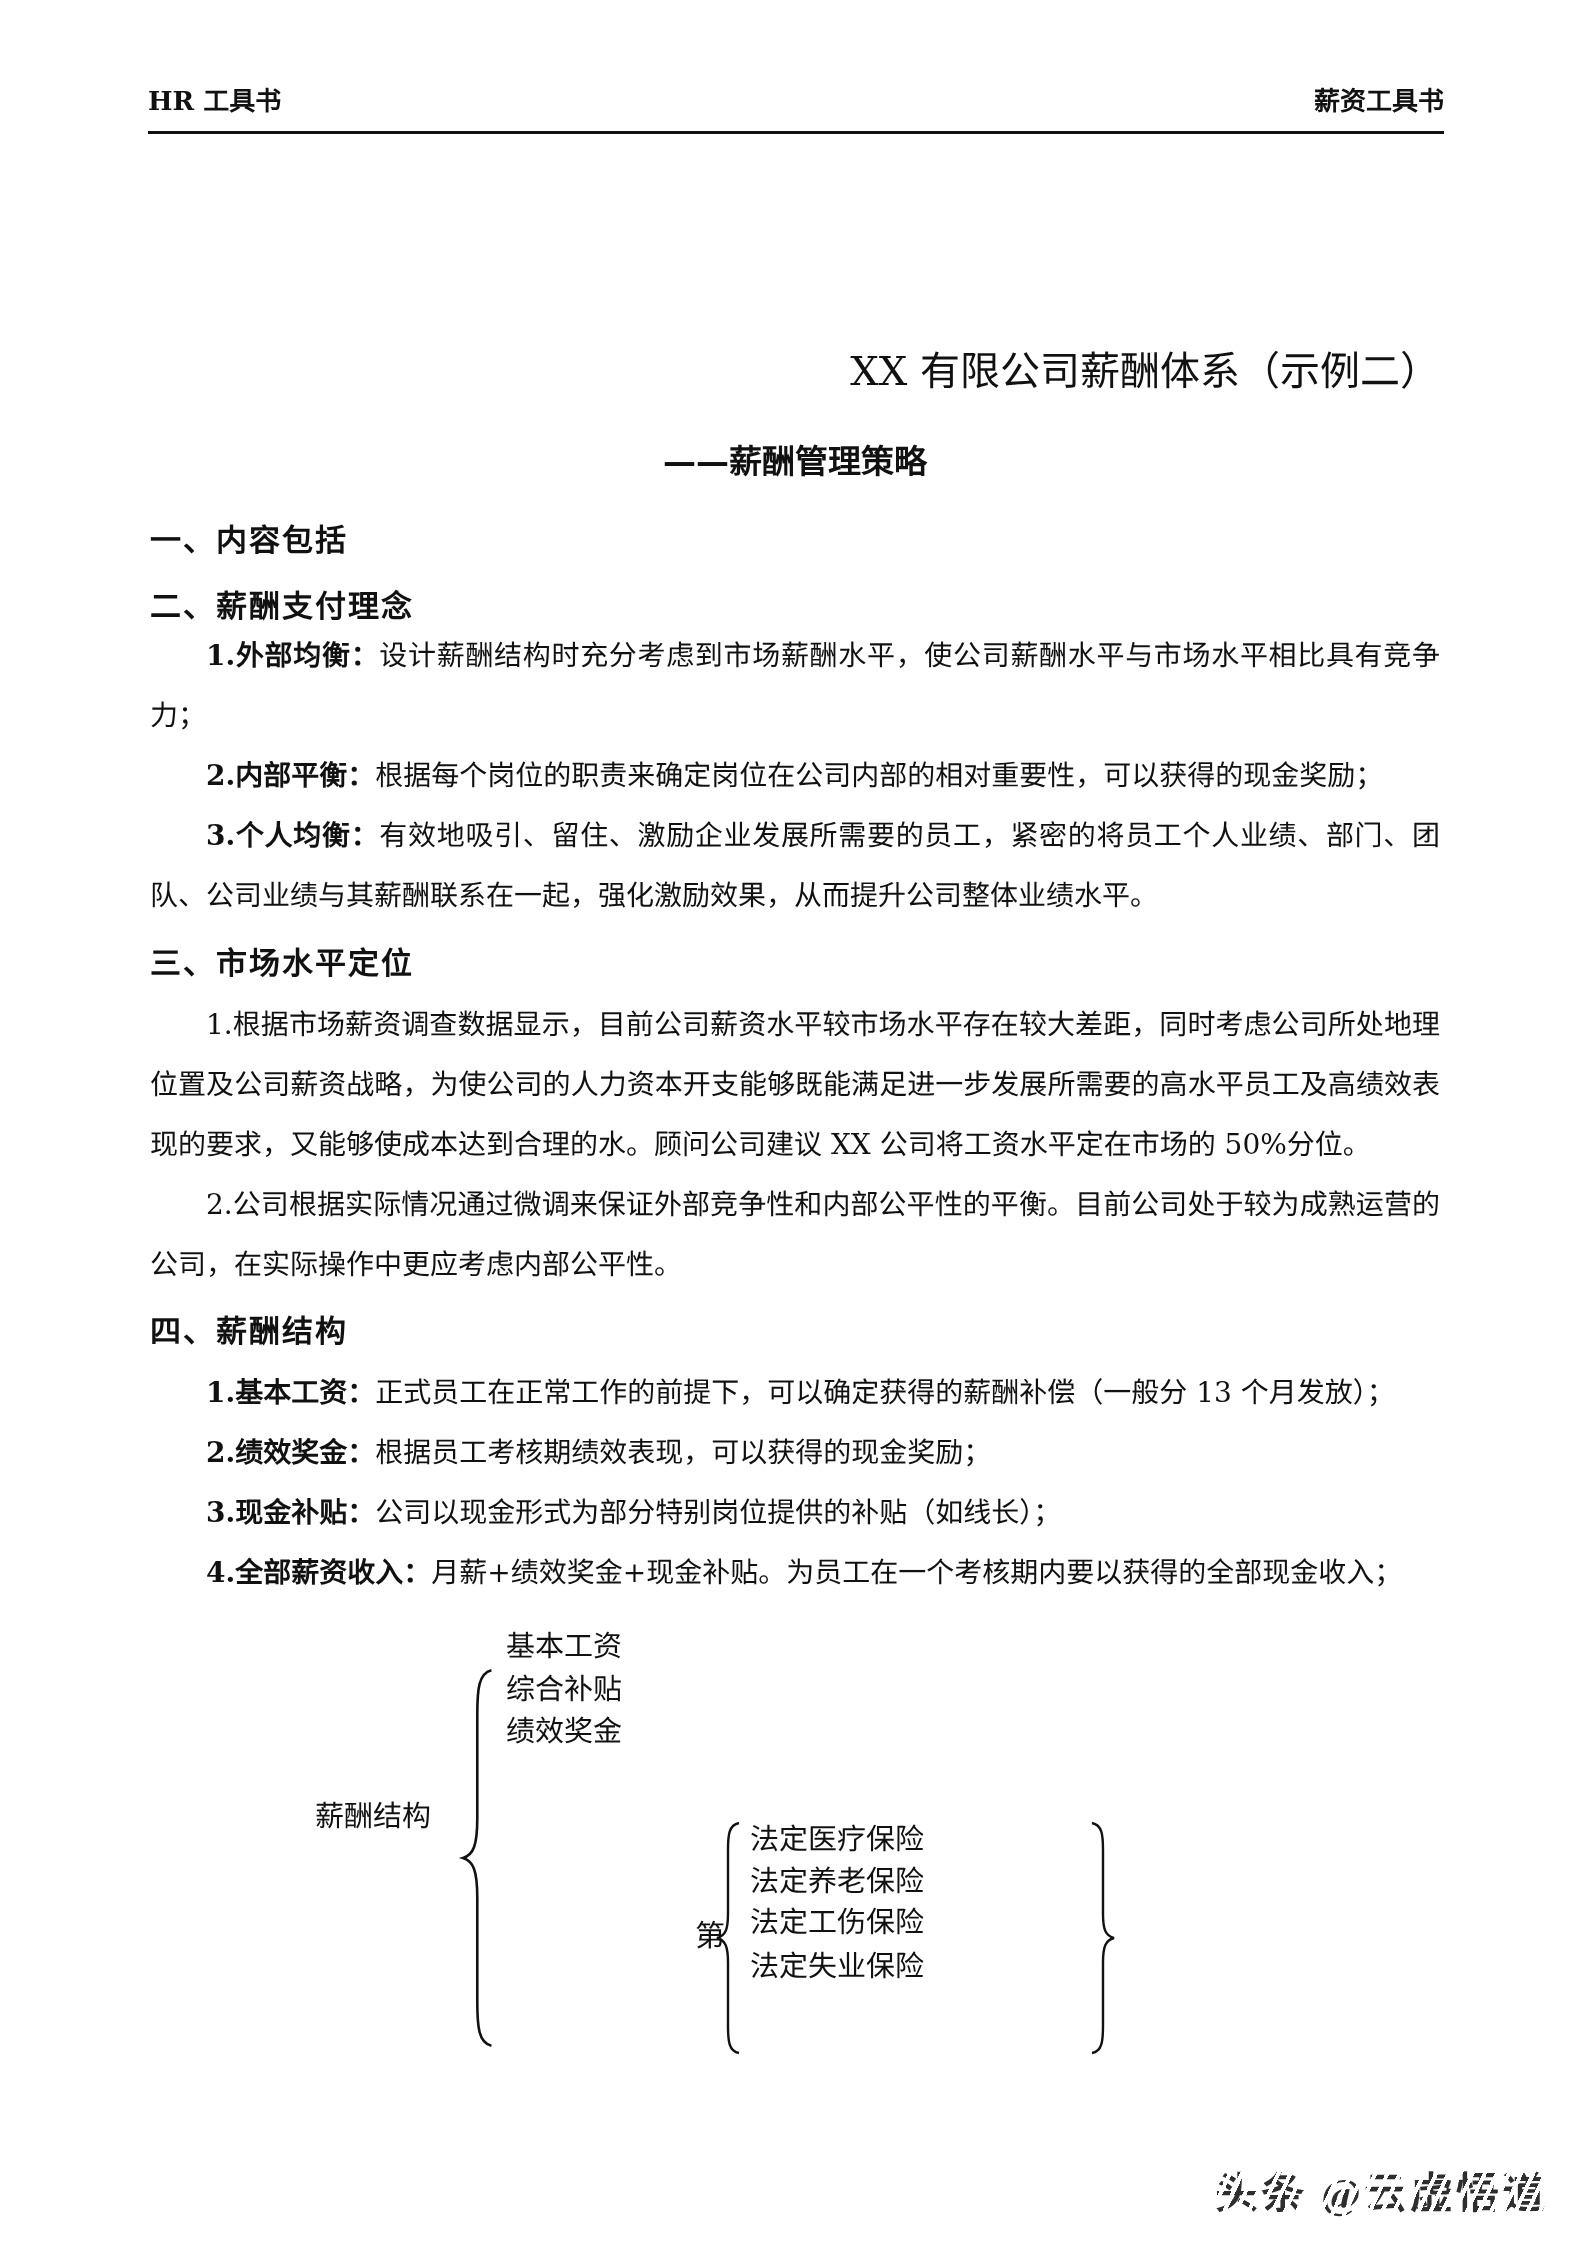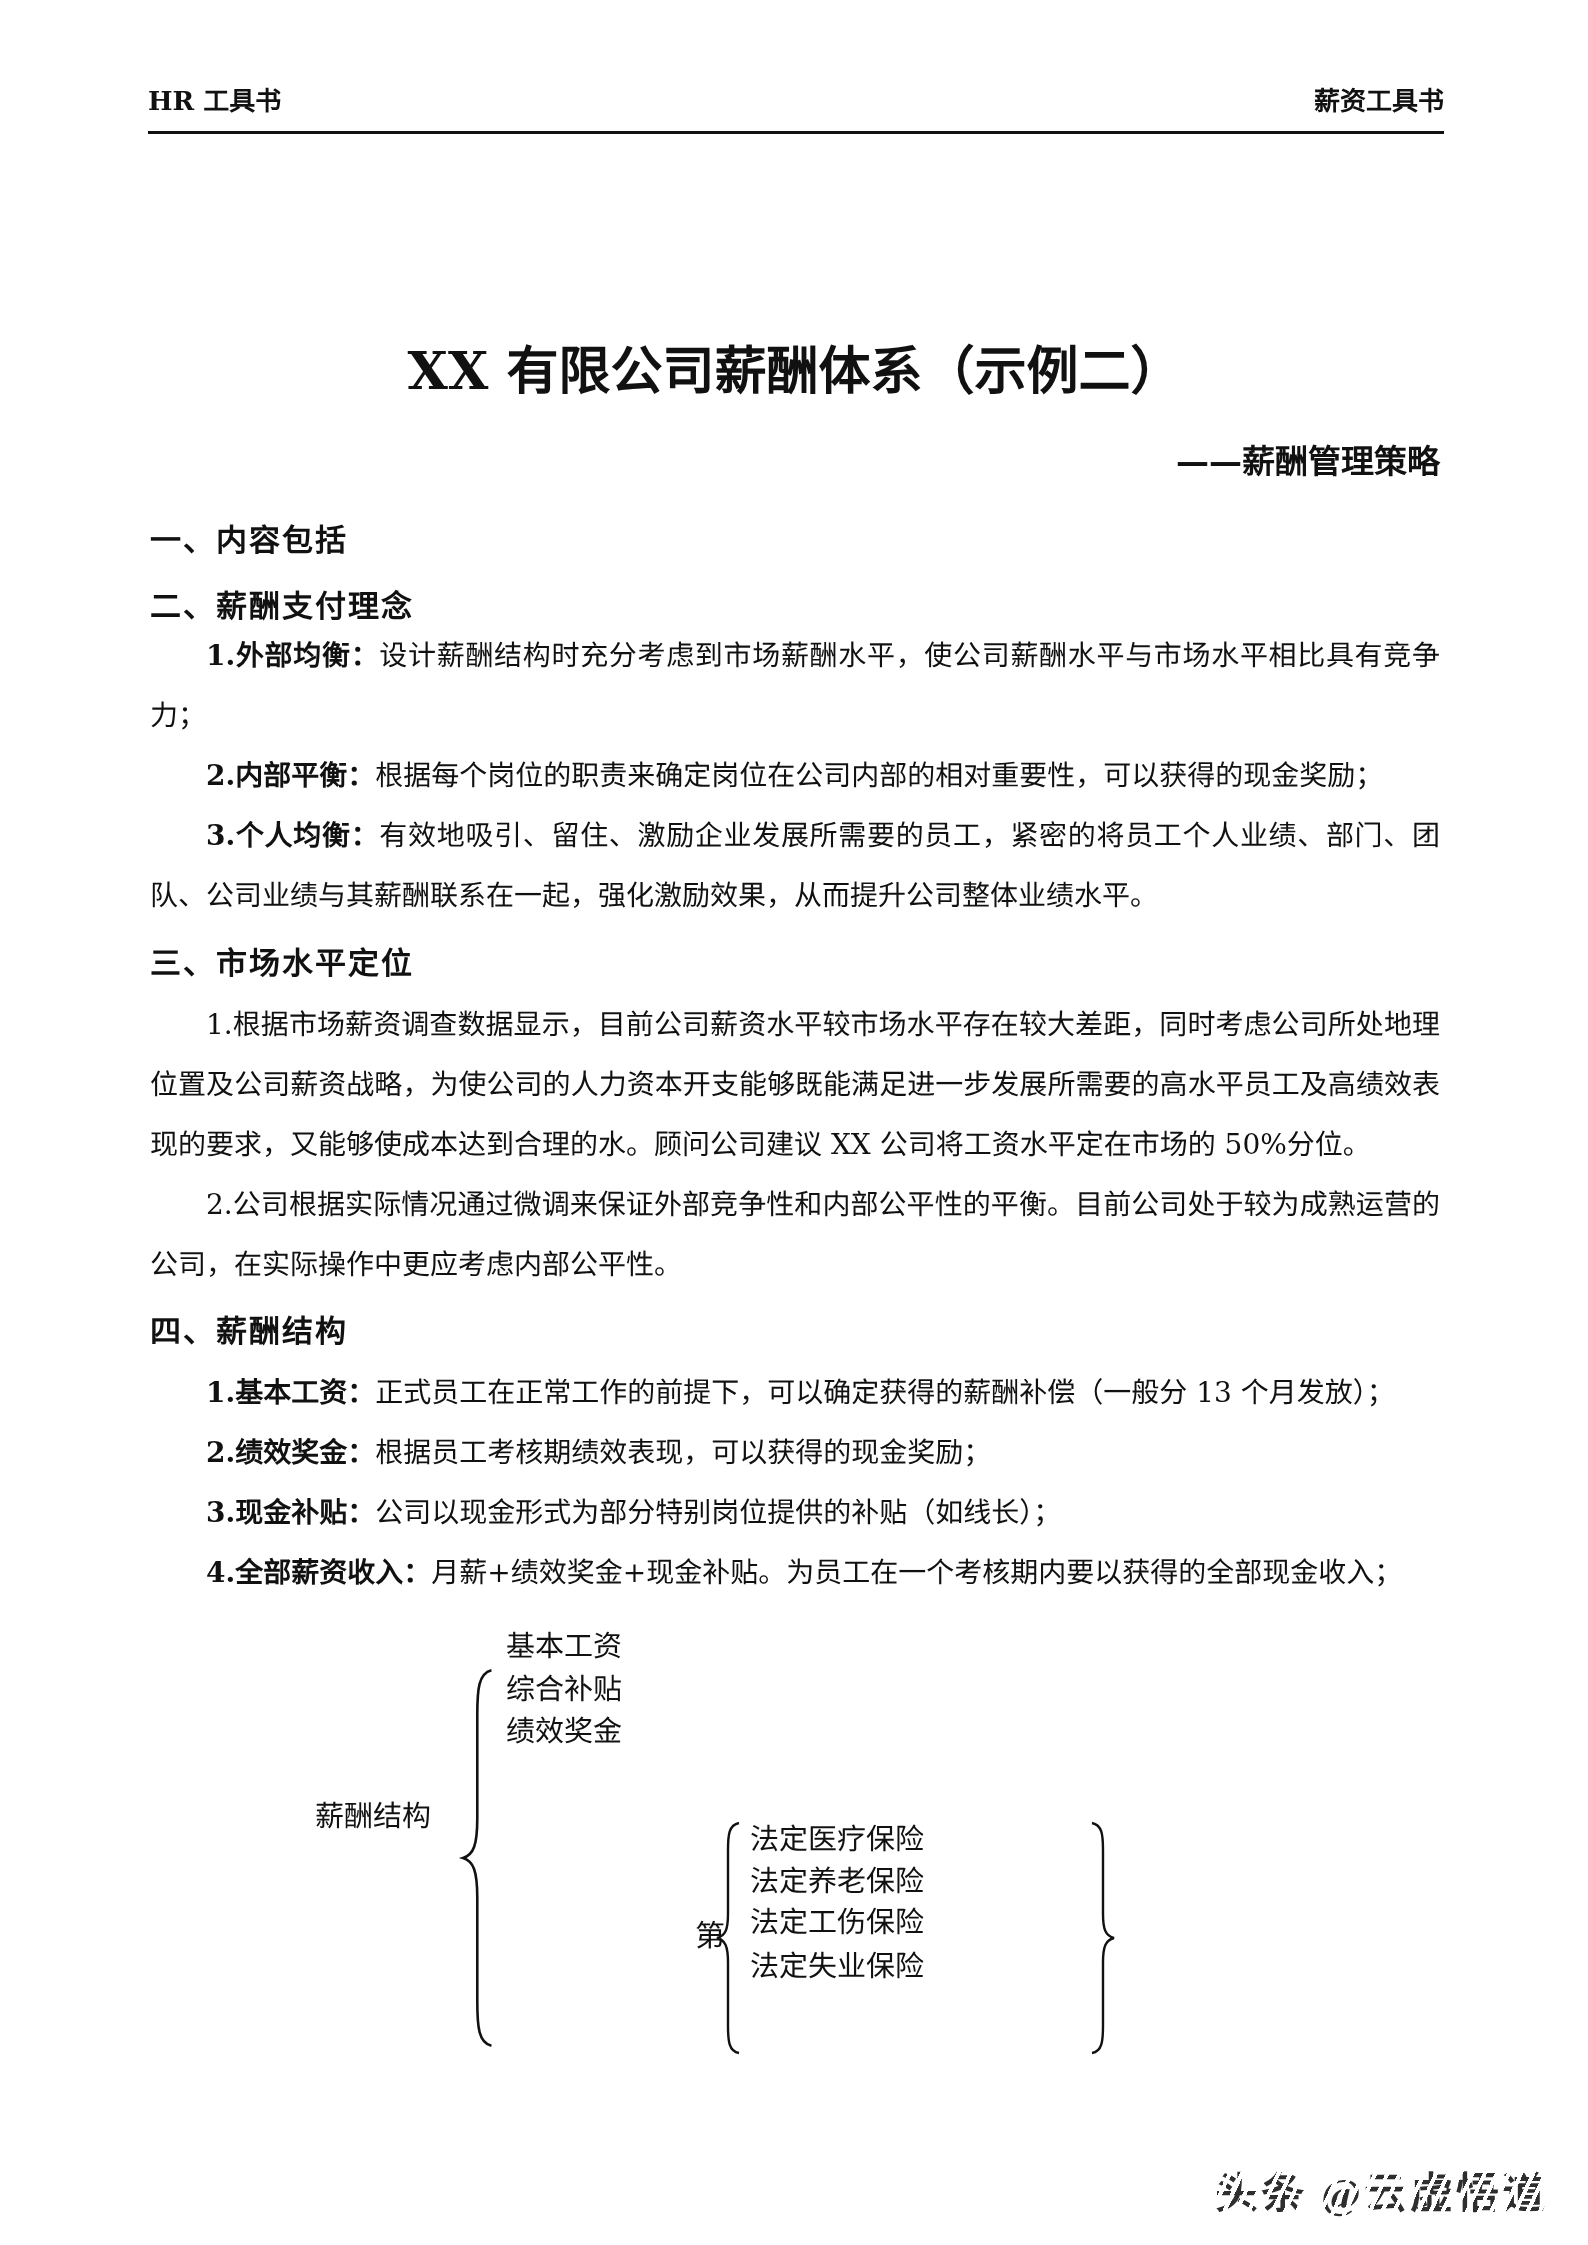--- a/index.html
+++ b/index.html
@@ -10,22 +10,22 @@
   }
   
   .page-header{
     position:absolute;left:148px;top:88px;width:1296px;height:46px;
     display:flex;justify-content:space-between;align-items:flex-start;
     border-bottom:3px solid #111;padding-bottom:5px;box-sizing:border-box;
     font-weight:bold;font-size:26px;line-height:26px;
   }
   
   .doc{position:absolute;left:150px;top:0;width:1290px;}
-  .title{margin-top:348px;text-align:center;font-size:52px;line-height:46px;font-weight:bold;}
-  .subtitle{margin-top:49px;text-align:right;font-size:33px;line-height:38px;font-weight:bold;}
+  .title{margin-top:348px;text-align:right;font-size:40px;line-height:46px;font-weight:normal;}
+  .subtitle{margin-top:49px;text-align:center;font-size:33px;line-height:38px;font-weight:bold;}
   .sec-heading{font-size:31px;line-height:36px;font-weight:bold;letter-spacing:2px;}
   .h1{margin-top:41px;}
   .h2{margin-top:30px;}
   .h3{margin-top:19px;}
   .h4{margin-top:18px;}
   .toc-list{margin-top:17px;padding-left:56px;font-size:26px;line-height:60px;}
   .para-group-a{margin-top:2px;}
   .para-group-a p,.para-group-b p,.para-group-c p{
     margin:0;font-size:28px;line-height:60px;text-indent:56px;
     text-align:justify;text-justify:inter-character;

